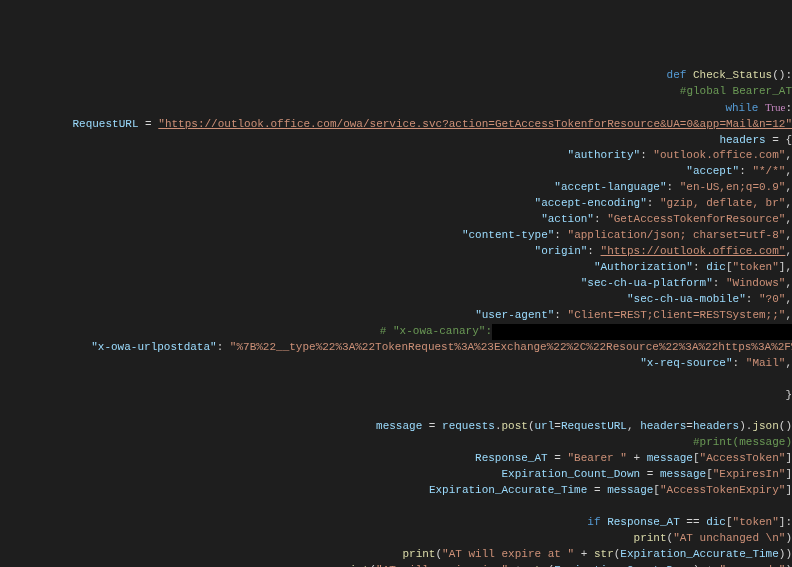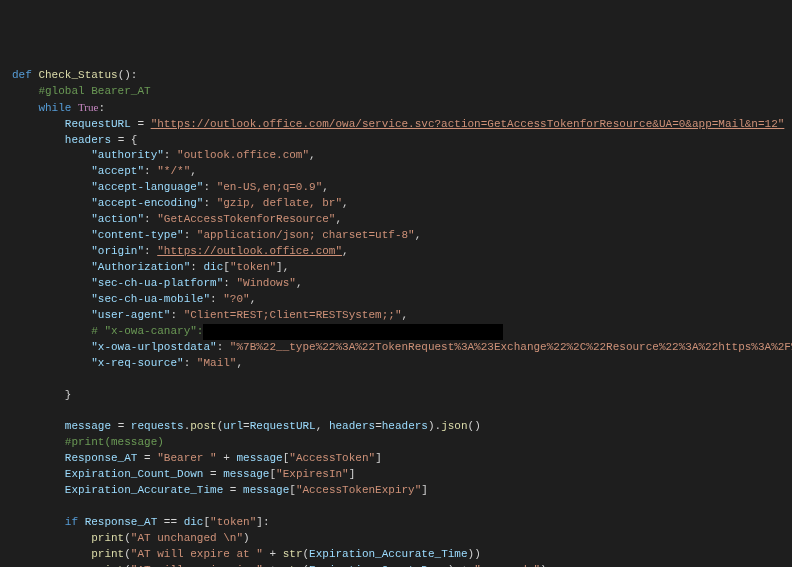--- a/index.html
+++ b/index.html
@@ -16,21 +16,21 @@
   .kw { color: #569cd6; }        
   .kw2 { color: #c586c0; font-family: Liberation Serif, serif; }       
   .fn { color: #dcdcaa; }        
   .var { color: #9cdcfe; }       
   .str { color: #ce9178; }       
   .cmt { color: #6a9955; }       
   .op { color: #d4d4d4; }        
   .prop { color: #9cdcfe; }      
   .url { color: #ce9178; text-decoration: underline; }
   .redact { background: #000; color: #000; display: inline-block; width: 300px; }
-  .line { display: block; }
+  .line { display: block; text-align: right; }
 </style>
 </head>
 <body>
 
 
 
 <div><span class="line"><span class="kw">def</span> <span class="fn">Check_Status</span><span class="op">():</span></span><span class="line">    <span class="cmt">#global Bearer_AT</span></span><span class="line">    <span class="kw">while</span> <span class="kw2">True</span><span class="op">:</span></span><span class="line">        <span class="var">RequestURL</span><span class="op"> = </span><span class="url">"https://outlook.office.com/owa/service.svc?action=GetAccessTokenforResource&amp;UA=0&amp;app=Mail&amp;n=12"</span></span><span class="line">        <span class="var">headers</span><span class="op"> = {</span></span><span class="line">            <span class="prop">"authority"</span><span class="op">: </span><span class="str">"outlook.office.com"</span><span class="op">,</span></span><span class="line">            <span class="prop">"accept"</span><span class="op">: </span><span class="str">"*/*"</span><span class="op">,</span></span><span class="line">            <span class="prop">"accept-language"</span><span class="op">: </span><span class="str">"en-US,en;q=0.9"</span><span class="op">,</span></span><span class="line">            <span class="prop">"accept-encoding"</span><span class="op">: </span><span class="str">"gzip, deflate, br"</span><span class="op">,</span></span><span class="line">            <span class="prop">"action"</span><span class="op">: </span><span class="str">"GetAccessTokenforResource"</span><span class="op">,</span></span><span class="line">            <span class="prop">"content-type"</span><span class="op">: </span><span class="str">"application/json; charset=utf-8"</span><span class="op">,</span></span><span class="line">            <span class="prop">"origin"</span><span class="op">: </span><span class="url">"https://outlook.office.com"</span><span class="op">,</span></span><span class="line">            <span class="prop">"Authorization"</span><span class="op">: </span><span class="var">dic</span><span class="op">[</span><span class="str">"token"</span><span class="op">],</span></span><span class="line">            <span class="prop">"sec-ch-ua-platform"</span><span class="op">: </span><span class="str">"Windows"</span><span class="op">,</span></span><span class="line">            <span class="prop">"sec-ch-ua-mobile"</span><span class="op">: </span><span class="str">"?0"</span><span class="op">,</span></span><span class="line">            <span class="prop">"user-agent"</span><span class="op">: </span><span class="str">"Client=REST;Client=RESTSystem;;"</span><span class="op">,</span></span><span class="line">            <span class="cmt"># "x-owa-canary":</span><span class="redact">&nbsp;</span></span><span class="line">            <span class="prop">"x-owa-urlpostdata"</span><span class="op">: </span><span class="str">"%7B%22__type%22%3A%22TokenRequest%3A%23Exchange%22%2C%22Resource%22%3A%22https%3A%2F%2Foutlook.office.com%22%7D"</span></span><span class="line">            <span class="prop">"x-req-source"</span><span class="op">: </span><span class="str">"Mail"</span><span class="op">,</span></span><span class="line"> </span><span class="line">        <span class="op">}</span></span><span class="line"> </span><span class="line">        <span class="var">message</span><span class="op"> = </span><span class="var">requests</span><span class="op">.</span><span class="fn">post</span><span class="op">(</span><span class="var">url</span><span class="op">=</span><span class="var">RequestURL</span><span class="op">, </span><span class="var">headers</span><span class="op">=</span><span class="var">headers</span><span class="op">).</span><span class="fn">json</span><span class="op">()</span></span><span class="line">        <span class="cmt">#print(message)</span></span><span class="line">        <span class="var">Response_AT</span><span class="op"> = </span><span class="str">"Bearer "</span><span class="op"> + </span><span class="var">message</span><span class="op">[</span><span class="str">"AccessToken"</span><span class="op">]</span></span><span class="line">        <span class="var">Expiration_Count_Down</span><span class="op"> = </span><span class="var">message</span><span class="op">[</span><span class="str">"ExpiresIn"</span><span class="op">]</span></span><span class="line">        <span class="var">Expiration_Accurate_Time</span><span class="op"> = </span><span class="var">message</span><span class="op">[</span><span class="str">"AccessTokenExpiry"</span><span class="op">]</span></span><span class="line"> </span><span class="line">        <span class="kw">if</span> <span class="var">Response_AT</span><span class="op"> == </span><span class="var">dic</span><span class="op">[</span><span class="str">"token"</span><span class="op">]:</span></span><span class="line">            <span class="fn">print</span><span class="op">(</span><span class="str">"AT unchanged \n"</span><span class="op">)</span></span><span class="line">            <span class="fn">print</span><span class="op">(</span><span class="str">"AT will expire at "</span><span class="op"> + </span><span class="fn">str</span><span class="op">(</span><span class="var">Expiration_Accurate_Time</span><span class="op">))</span></span><span class="line">            <span class="fn">print</span><span class="op">(</span><span class="str">"AT will expire in "</span><span class="op"> + </span><span class="fn">str</span><span class="op">(</span><span class="var">Expiration_Count_Down</span><span class="op">)</span><span class="op"> + </span><span class="str">" seconds"</span><span class="op">)</span></span></div>
 
 
 

